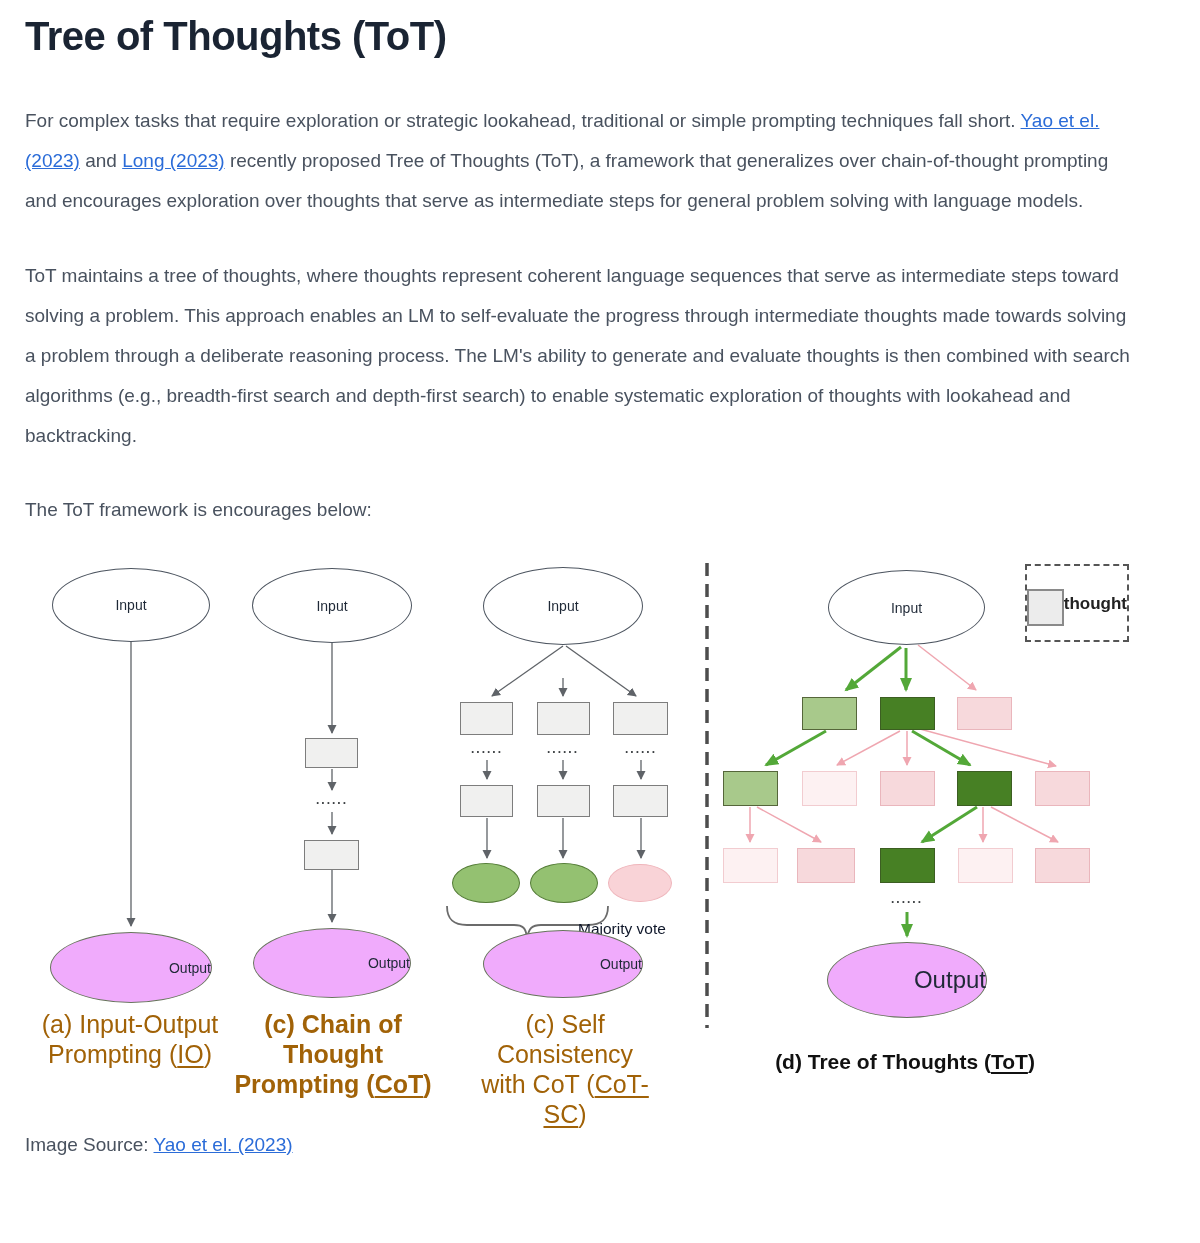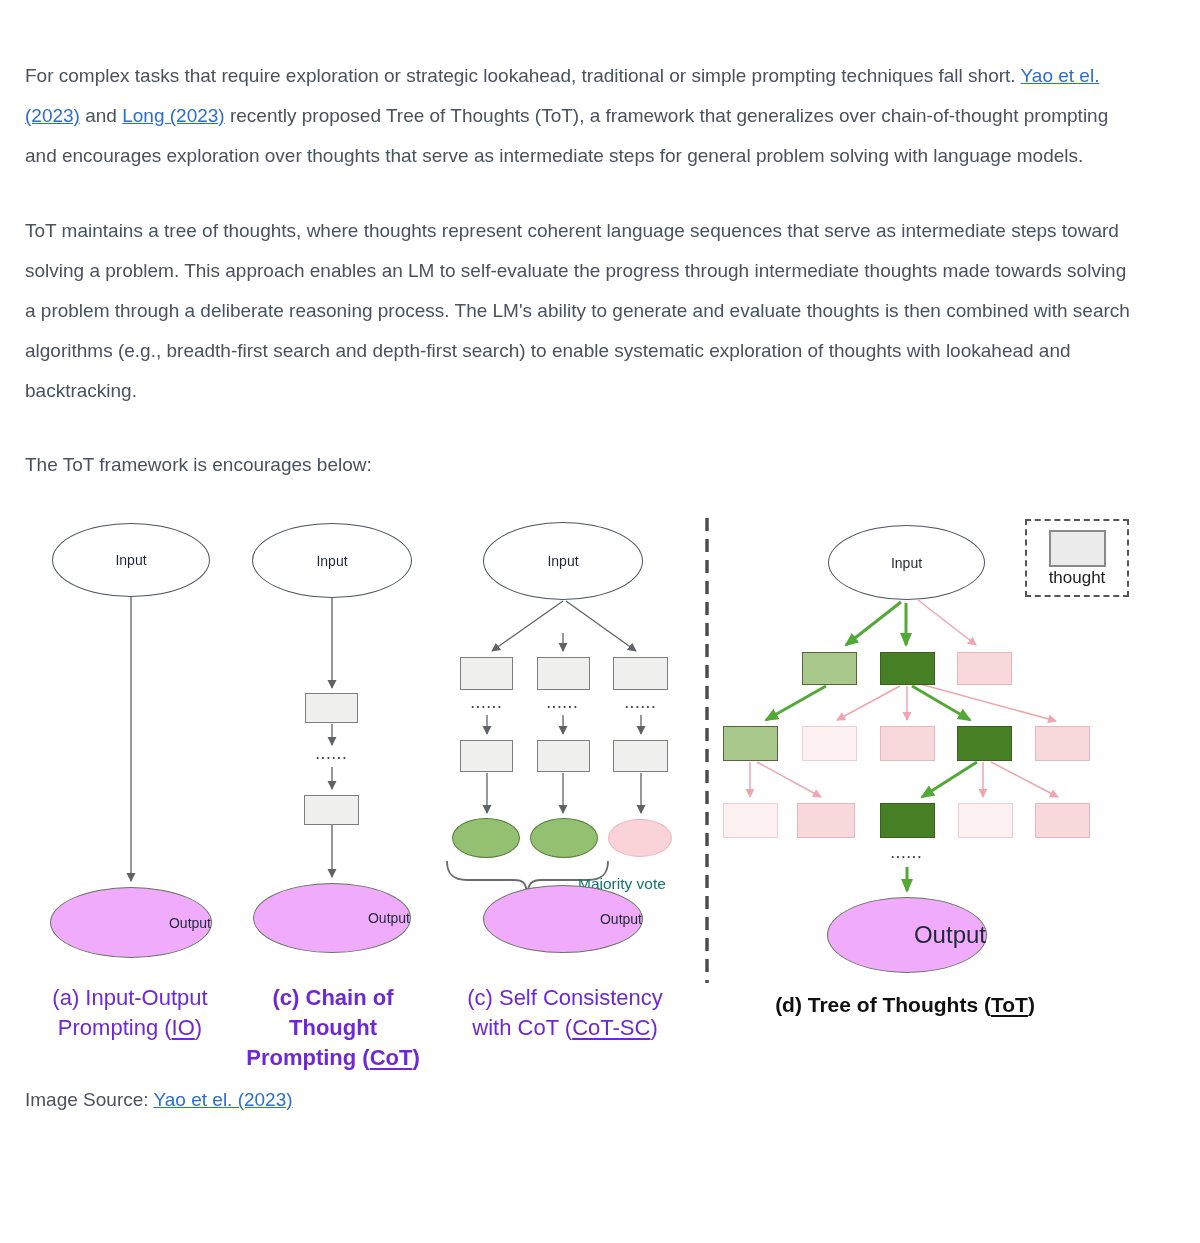--- a/index.html
+++ b/index.html
@@ -21,36 +21,37 @@
   .ellipse.output { background:#f0abfc; border-color:#67755c;justify-content:flex-end; }
   .ellipse.green  { background:#94c171; border-color:#557d38; }
   .ellipse.pink   { background:#f9d3d7; border-color:#efb5bb; }
   .tbox { position:absolute; width:55px; height:33px; border:1.6px solid #7d7d7d; background:#f0f0ef; }
   .tbox.green-dark { background:#478024; border-color:#3c5e22; }
   .tbox.green-light{ background:#a8c98b; border-color:#55663a; }
   .tbox.pink       { background:#f7d9dc; border-color:#eab6bc; }
   .tbox.pink-pale  { background:#fdf1f2; border-color:#f2ccd0; }
   .dots { position:absolute; font-size:12px; font-weight:700; letter-spacing:2px; color:#3c4043;
           text-align:center; width:60px; }
-  .majority { position:absolute; font-size:15.5px; color:#0f766e; }
+  .majority { position:absolute; font-size:15.5px; color:#0f172a; }
   .legend { position:absolute; left:1005px; top:14px; width:104px; height:78px;
-            border:2px dashed #555; display:flex; flex-direction:column; align-items:center; }
+            border:2px dashed #555; display:flex; flex-direction:row; align-items:center;font-weight:bold; }
   .legend .legend-box { width:57px; height:37px; margin-top:9px; background:#ececec; border:2px solid #8a8a8a; }
   .legend .legend-label { font-size:17px; color:#222; margin-top:1px; }
-  .caption { position:absolute; top:478px; width:210px; text-align:center;
-             font-size:22px; line-height:30px; color:#6d28d9; }
+  .caption { position:absolute; top:459px; width:210px; text-align:center;
+             font-size:25px; line-height:30px; color:#a16207; }
   .caption .u, .caption-d .u { text-decoration:underline; text-underline-offset:3px; }
-  .caption-d { position:absolute; top:488px; left:735px; width:300px; text-align:center;
+  .caption-d { position:absolute; top:500px; left:735px; width:300px; text-align:center;
                font-size:21px; font-weight:700; color:#111; }
   .source-line { margin:44px 0 0 25px; font-size:19px; color:#49525f; }
 </style>
 </head>
 <body>
 
 <div class="content">
+  <h1 class="page-title">Tree of Thoughts (ToT)</h1>
 
   <p class="body-text p1"><span>For complex tasks that require exploration or strategic lookahead, traditional or simple prompting techniques fall short. </span><a class="link" href="#">Yao et el. (2023)</a><span> and </span><a class="link" href="#">Long (2023)</a><span> recently proposed Tree of Thoughts (ToT), a framework that generalizes over chain-of-thought prompting and encourages exploration over thoughts that serve as intermediate steps for general problem solving with language models.</span></p>
 
   <p class="body-text p2">ToT maintains a tree of thoughts, where thoughts represent coherent language sequences that serve as intermediate steps toward solving a problem. This approach enables an LM to self-evaluate the progress through intermediate thoughts made towards solving a problem through a deliberate reasoning process. The LM's ability to generate and evaluate thoughts is then combined with search algorithms (e.g., breadth-first search and depth-first search) to enable systematic exploration of thoughts with lookahead and backtracking.</p>
 
   <p class="body-text p3">The ToT framework is encourages below:</p>
 </div>
 
 <div class="figure">
 

